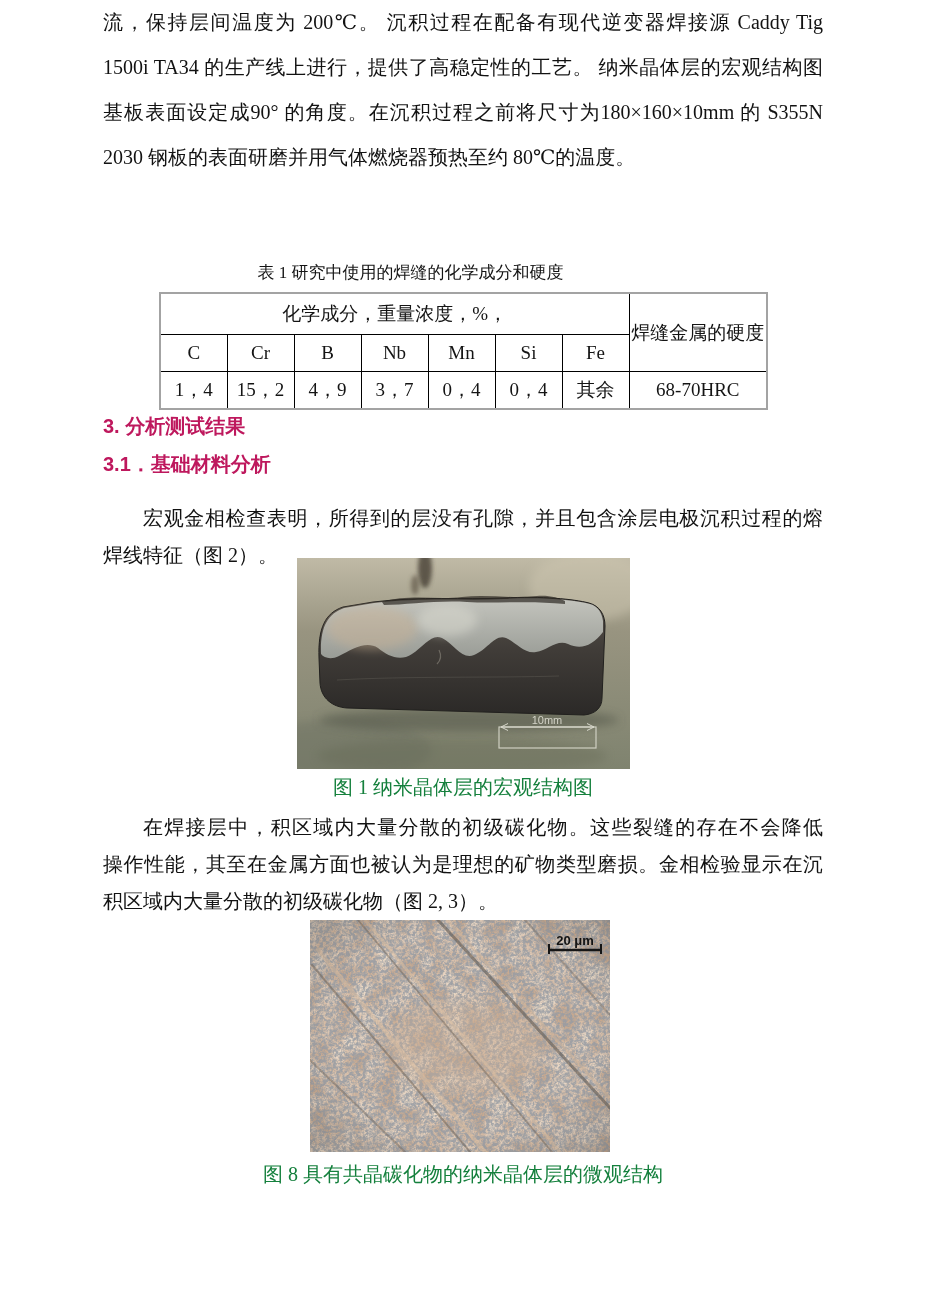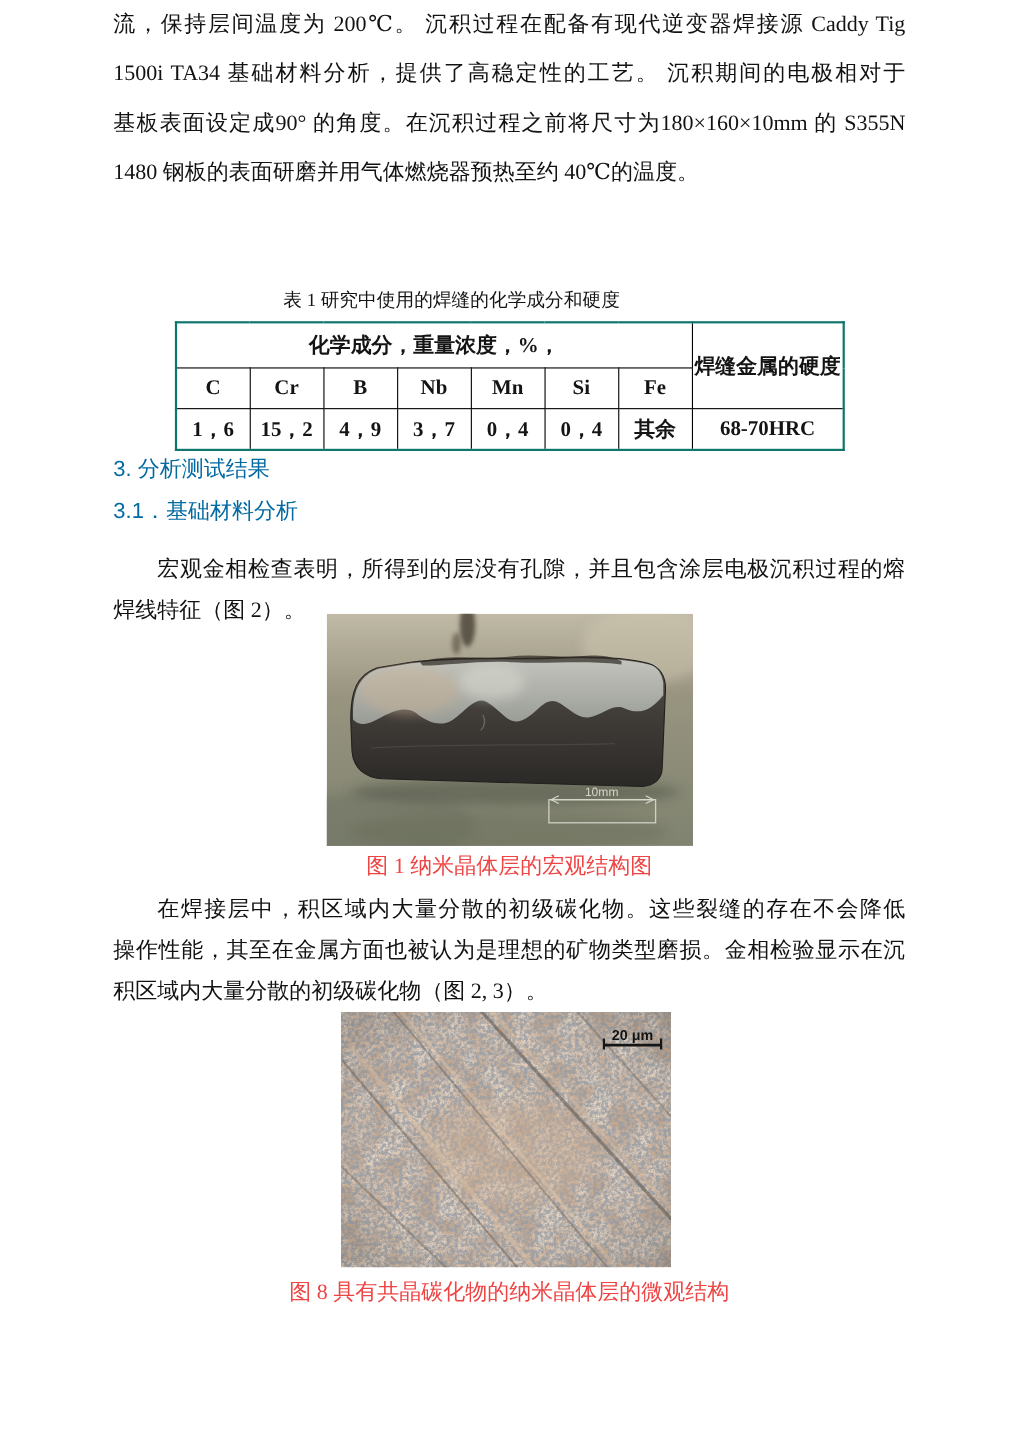--- a/index.html
+++ b/index.html
@@ -12,53 +12,53 @@
   .p1 .line{height:45px;line-height:45px;}
   .p2 .line,.p3 .line{height:37px;line-height:37px;}
   .fill{text-align:justify;text-align-last:justify;}
   .indent{text-indent:40px;}
   .tcaption{
     position:absolute;left:0;top:261px;width:821px;text-align:center;
     font-size:17px;color:#141414;
   }
   .ctable{
     position:absolute;left:159px;top:292px;width:607px;
-    border-collapse:collapse;table-layout:fixed;border:2px solid #0f766e;font-weight:bold;
+    border-collapse:collapse;table-layout:fixed;border:2px solid #a3a3a3;
   }
   .ctable td{
     border:1px solid #000;text-align:center;vertical-align:middle;
     font-size:19px;padding:0;color:#141414;
   }
   .ctable tr.r1 td{height:40px;}
   .ctable tr.r2 td{height:36px;}
   .ctable tr.r3 td{height:36px;}
   .h3,.h31{
     position:absolute;left:103px;font-family:"Liberation Sans","DejaVu Sans",sans-serif;
-    font-weight:normal;font-size:20px;color:#0369a1;
+    font-weight:bold;font-size:20px;color:#be185d;
   }
   .h3{top:413px;}
   .h31{top:451px;}
-  .fcaption{position:absolute;left:0;width:926px;text-align:center;font-size:20px;color:#ef4444;}
+  .fcaption{position:absolute;left:0;width:926px;text-align:center;font-size:20px;color:#15803d;}
   .cap1{top:774px;}
   .cap2{top:1161px;}
   .fig{position:absolute;display:block;}
   .fig1{left:297px;top:558px;width:333px;height:211px;}
   .fig2{left:310px;top:920px;width:300px;height:232px;}
   .scalebar-text{font-family:"Liberation Sans","DejaVu Sans",sans-serif;}
 </style>
 </head>
 <body>
 
 <div class="page">
 
   <div class="para p1">
     <span class="line fill">流，保持层间温度为 200℃。 沉积过程在配备有现代逆变器焊接源 Caddy Tig</span>
-    <span class="line fill">1500i TA34 基础材料分析，提供了高稳定性的工艺。 沉积期间的电极相对于</span>
+    <span class="line fill">1500i TA34 的生产线上进行，提供了高稳定性的工艺。 纳米晶体层的宏观结构图</span>
     <span class="line fill">基板表面设定成90° 的角度。在沉积过程之前将尺寸为180×160×10mm 的 S355N</span>
-    <span class="line">1480 钢板的表面研磨并用气体燃烧器预热至约 40℃的温度。</span>
+    <span class="line">2030 钢板的表面研磨并用气体燃烧器预热至约 80℃的温度。</span>
   </div>
 
   <div class="tcaption">表 1 研究中使用的焊缝的化学成分和硬度</div>
 
   <table class="ctable">
     <colgroup>
       <col style="width:67px">
         <col style="width:67px">
         <col style="width:67px">
         <col style="width:67px">
@@ -75,21 +75,21 @@
       <tr class="r2">
         <td>C</td>
         <td>Cr</td>
         <td>B</td>
         <td>Nb</td>
         <td>Mn</td>
         <td>Si</td>
         <td>Fe</td>
       </tr>
       <tr class="r3">
-        <td>1，6</td>
+        <td>1，4</td>
         <td>15，2</td>
         <td>4，9</td>
         <td>3，7</td>
         <td>0，4</td>
         <td>0，4</td>
         <td>其余</td>
         <td>68-70HRC</td>
       </tr>
     </tbody>
   </table>

